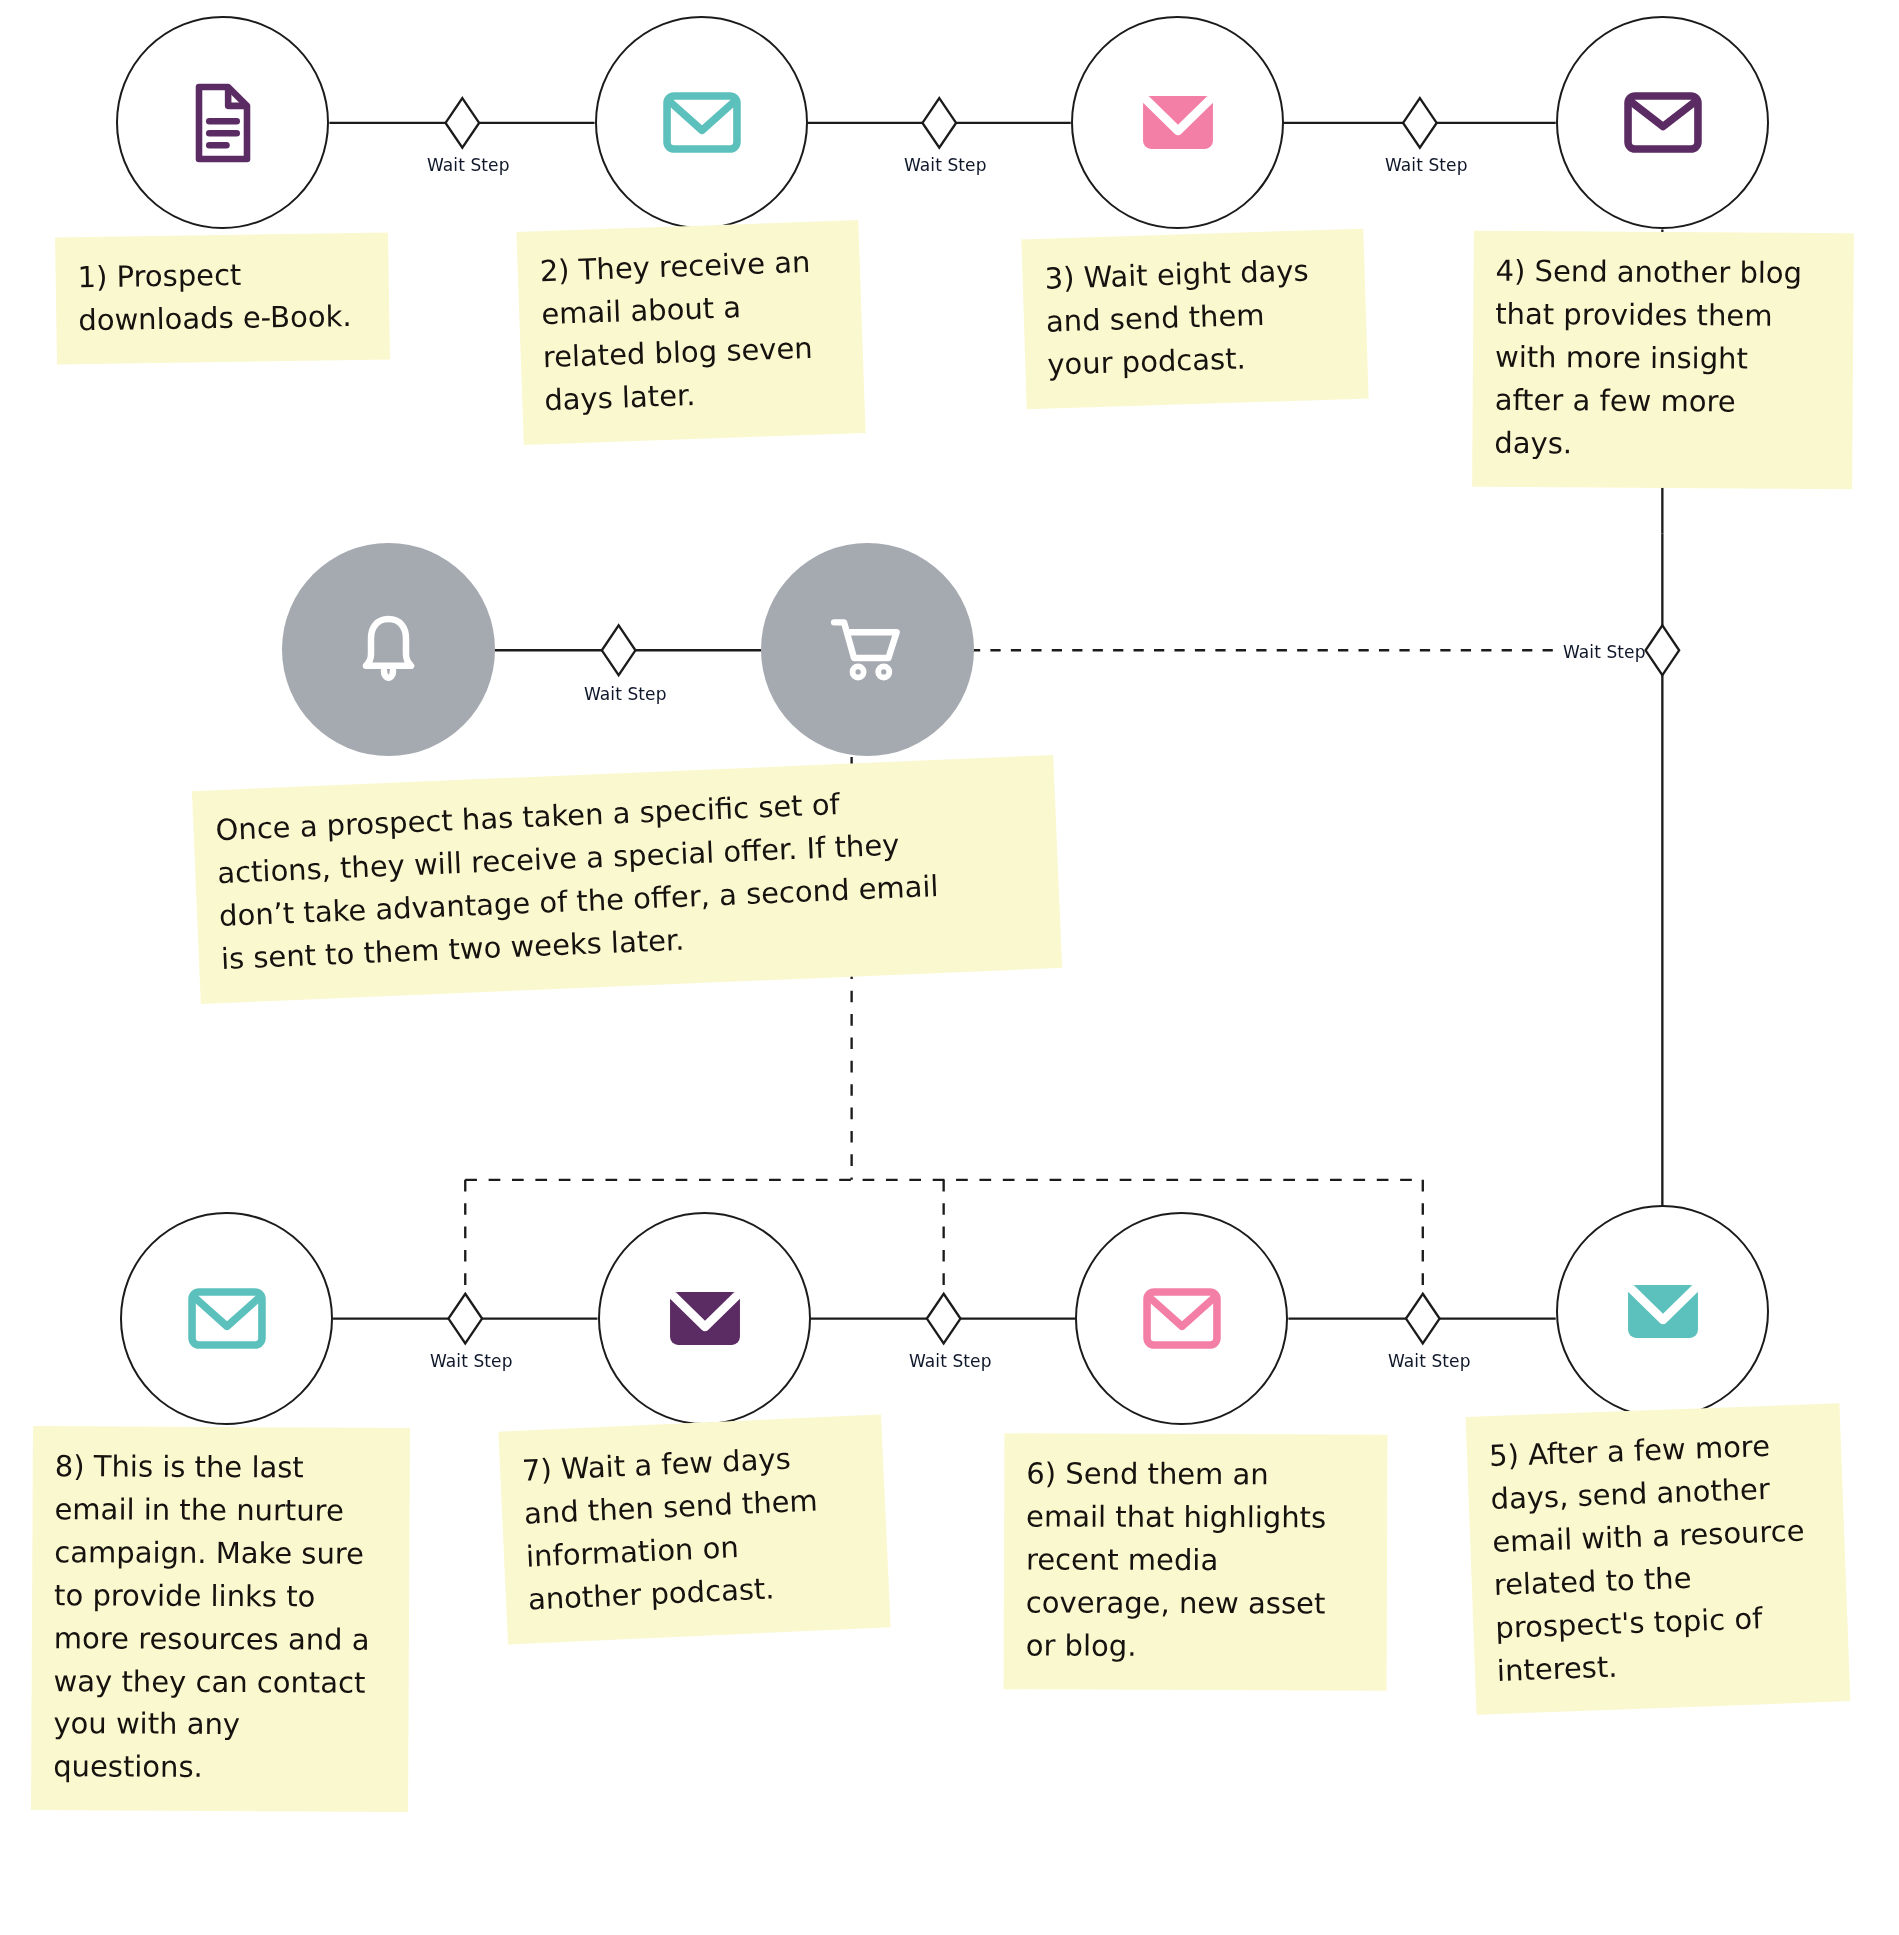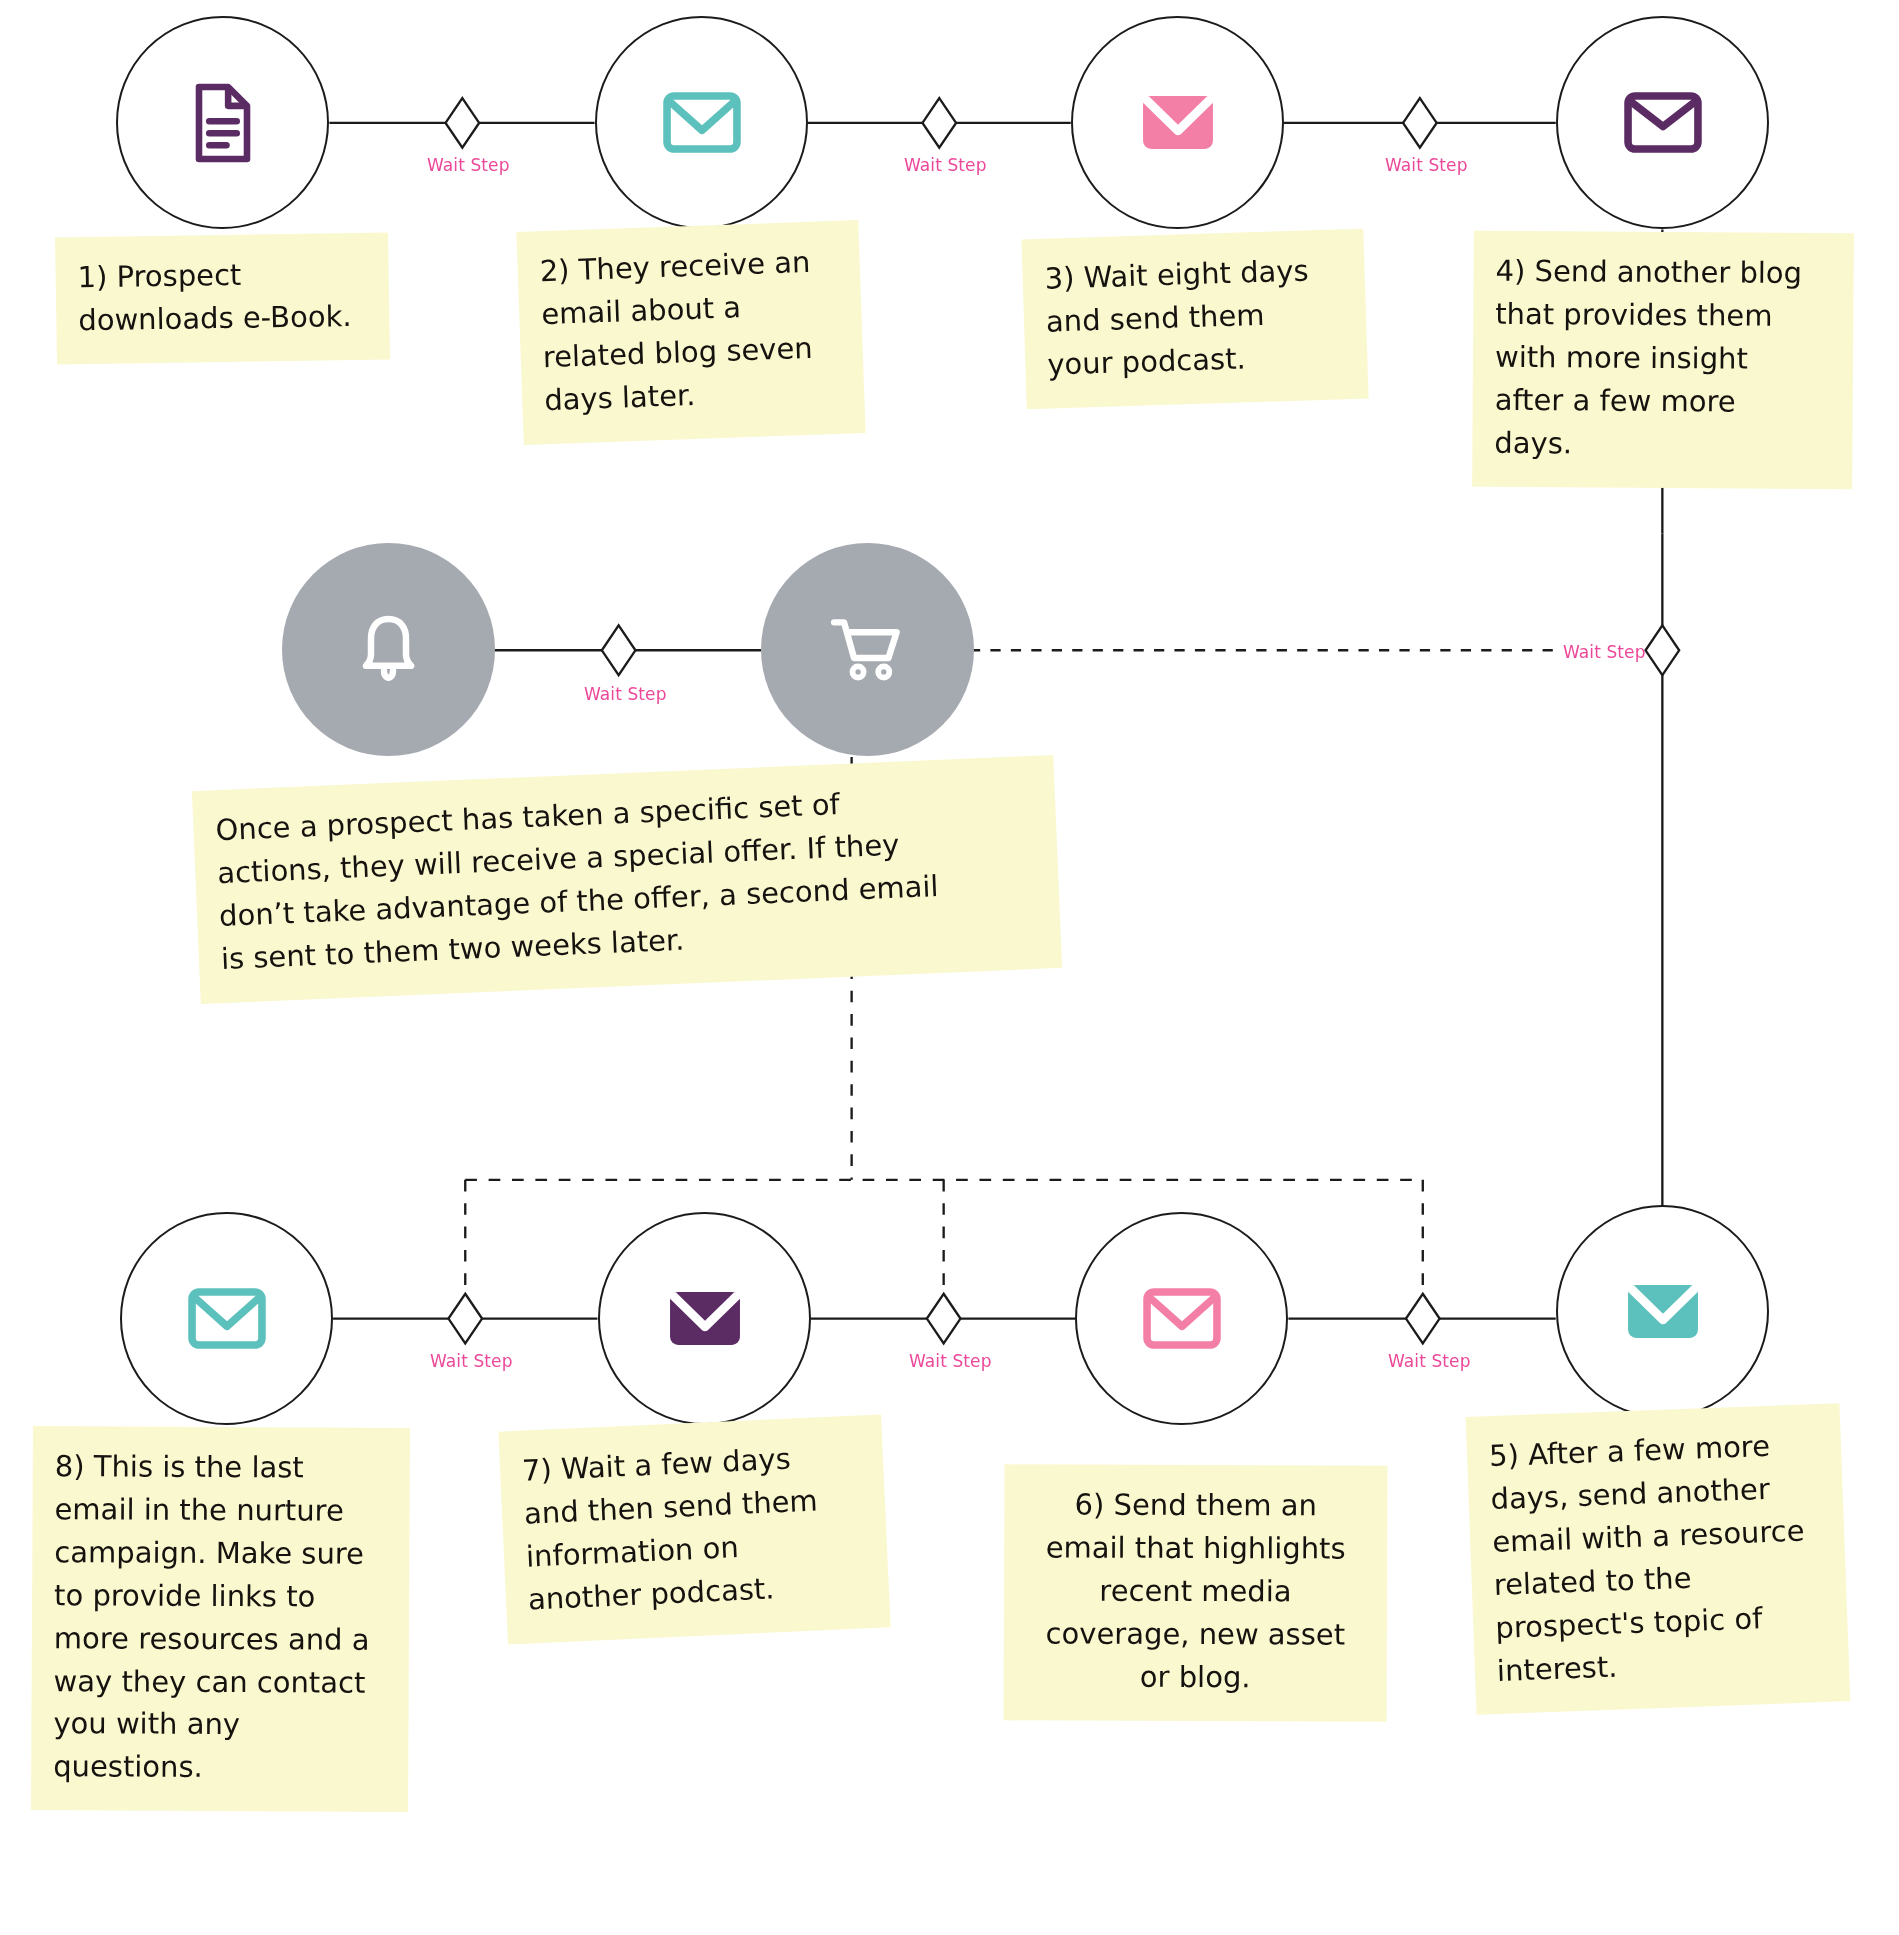--- a/index.html
+++ b/index.html
@@ -7,21 +7,21 @@
        font-family:"DejaVu Sans","Liberation Sans",sans-serif;}
   #canvas{position:absolute;left:0;top:0;width:1899px;height:1936px;}
   svg.wires{position:absolute;left:0;top:0;width:1899px;height:1936px;pointer-events:none;}
 
   .node{position:absolute;width:213px;height:213px;border-radius:50%;
         box-sizing:border-box;display:flex;align-items:center;justify-content:center;}
   .node.outline{border:2.9px solid #1b1b1b;background:#fff;}
   .node.gray{background:#a5a9b0;border:none;}
   .node svg{display:block;}
 
-  .wait-label{position:absolute;font-size:17px;color:#ec4899;
+  .wait-label{position:absolute;font-size:17px;color:#0f172a;
               font-family:"DejaVu Sans","Liberation Sans",sans-serif;
               white-space:nowrap;letter-spacing:0.1px;}
 
   .note{position:absolute;background:#faf8ce;box-sizing:border-box;
         padding:19px 22px 22px 22px;
         font-family:"DejaVu Sans","Liberation Sans",sans-serif;
         font-size:29px;line-height:1.48;color:#15120f;}
   .note span{display:block;}
 </style>
 </head>
@@ -213,21 +213,21 @@
     <span>questions.</span>
   </div>
 
   <div class="note" style="left:503px;top:1423px;width:383px;transform:rotate(-2.6deg);">
     <span>7) Wait a few days</span>
     <span>and then send them</span>
     <span>information on</span>
     <span>another podcast.</span>
   </div>
 
-  <div class="note" style="left:1004px;top:1465px;width:383px;transform:rotate(0.2deg);text-align:center;">
+  <div class="note" style="left:1004px;top:1434px;width:383px;transform:rotate(0.2deg);">
     <span>6) Send them an</span>
     <span>email that highlights</span>
     <span>recent media</span>
     <span>coverage, new asset</span>
     <span>or blog.</span>
   </div>
 
   <div class="note" style="left:1471px;top:1410px;width:374px;transform:rotate(-2.1deg);">
     <span>5) After a few more</span>
     <span>days, send another</span>

